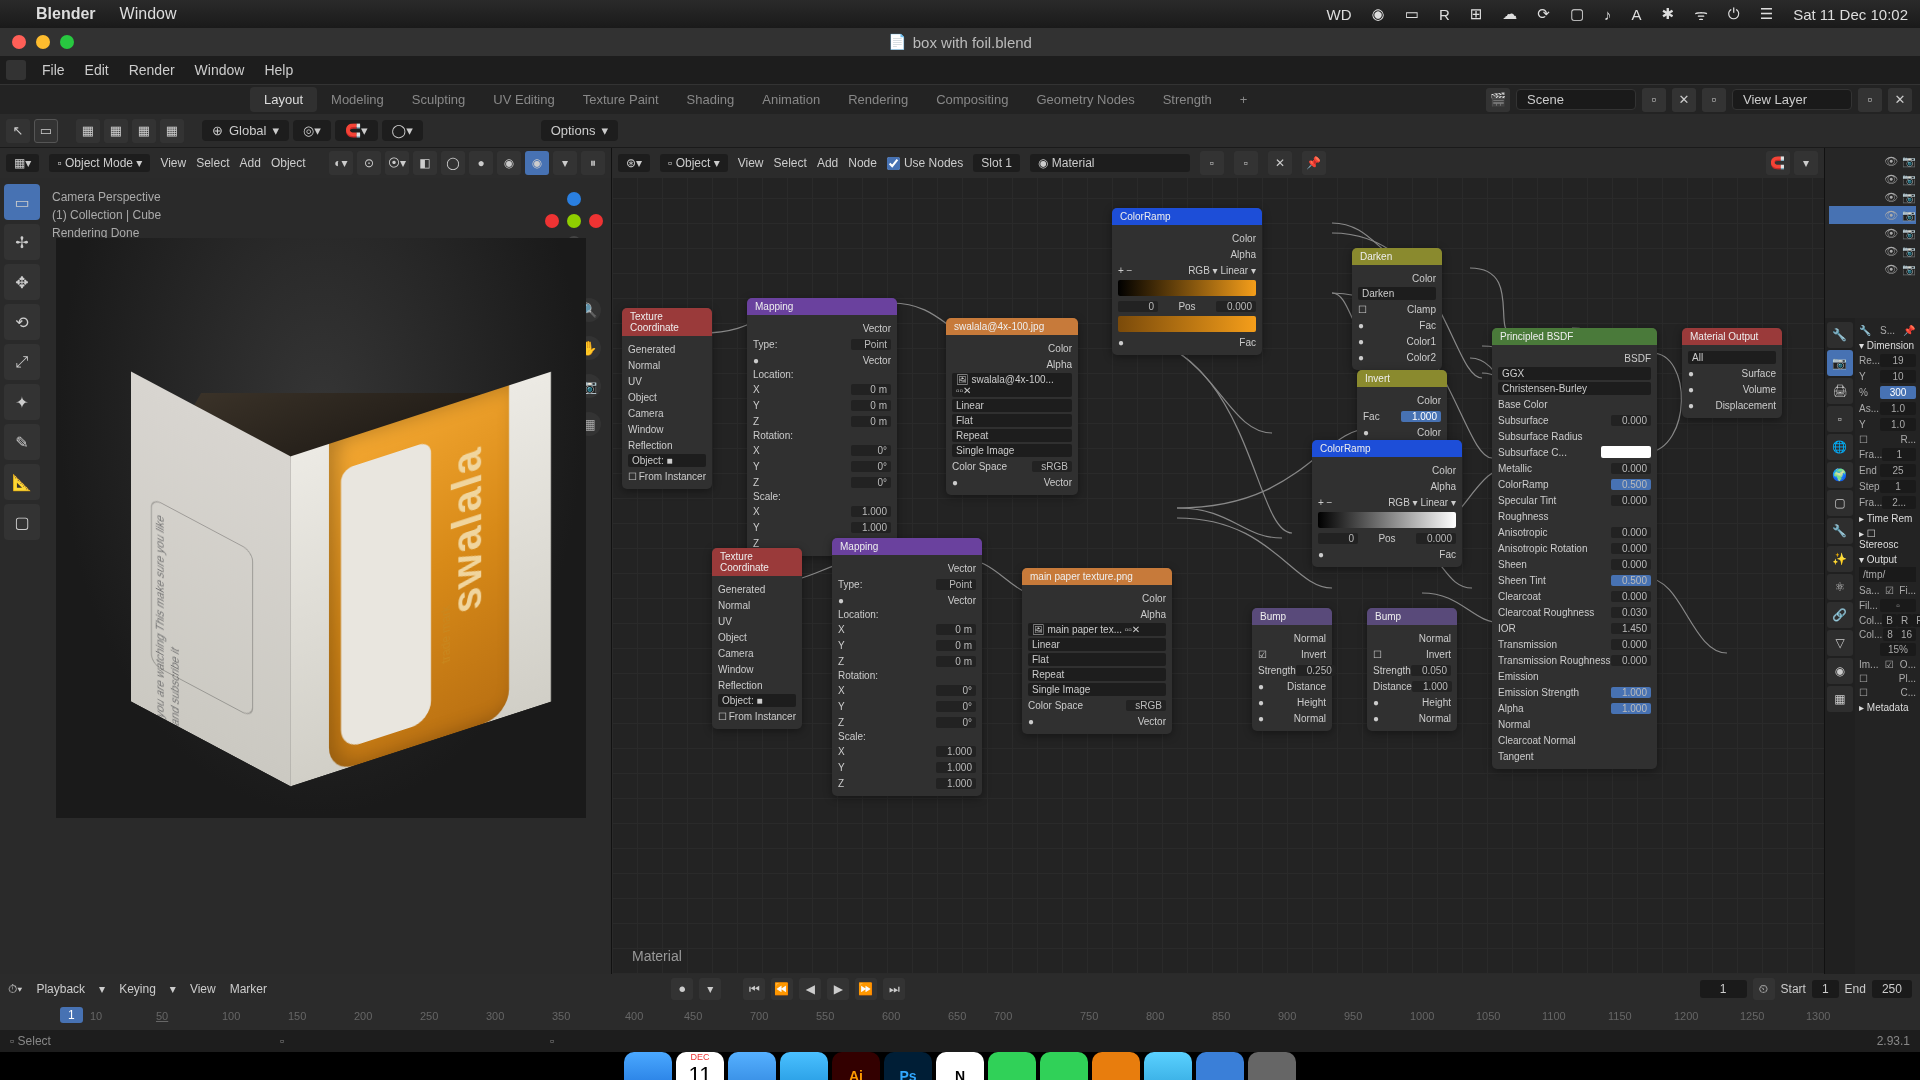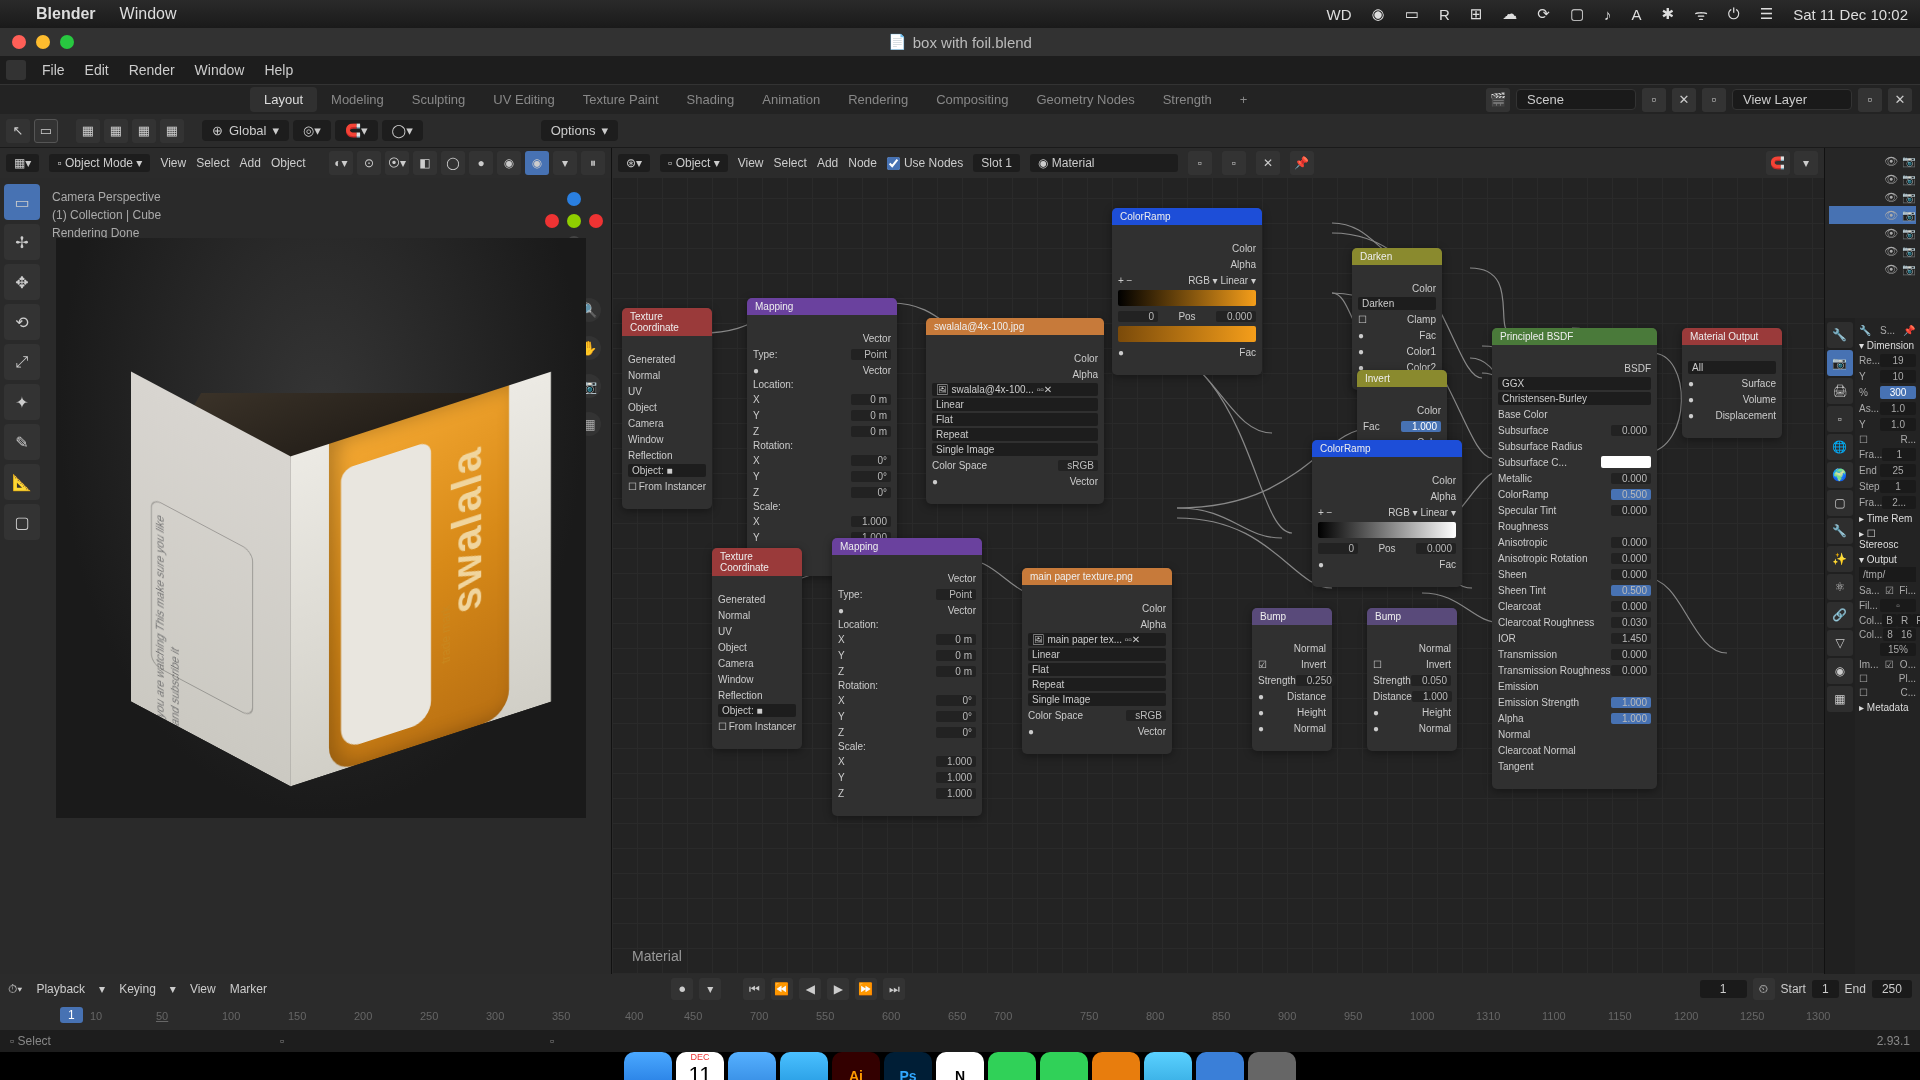--- a/index.html
+++ b/index.html
@@ -56,21 +56,21 @@
 .sidetext{position:absolute;left:22px;top:128px;writing-mode:vertical-rl;transform:rotate(180deg) skewX(-8deg);color:#777;font-size:11px;line-height:1.3}
 .left .sidetext{transform:rotate(180deg)}
 
 .node-editor{flex:1;background:#232323;background-image:linear-gradient(#2a2a2a 1px,transparent 1px),linear-gradient(90deg,#2a2a2a 1px,transparent 1px);background-size:25px 25px;position:relative;overflow:hidden}
 .ne-header{height:30px;background:#2b2b2b;display:flex;align-items:center;padding:0 6px;gap:10px;font-size:12px}
 .ne-header .dd{background:#1d1d1d;padding:2px 8px;border-radius:3px}
 .ne-header input[type=checkbox]{accent-color:#4772b3}
 .mat-name{position:absolute;left:20px;bottom:10px;color:#999;font-size:14px}
 .node{position:absolute;background:#303030;border-radius:5px;box-shadow:0 2px 8px rgba(0,0,0,.4);font-size:10px;color:#ccc}
 .node .hdr{padding:3px 8px;border-radius:5px 5px 0 0;color:#eee;font-weight:500}
-.node .body{padding:14px 6px}
+.node .body{padding:4px 6px}
 .node .row{display:flex;justify-content:space-between;align-items:center;margin:2px 0;min-height:14px}
 .node .row .val{color:#bbb;background:#222;padding:0 4px;border-radius:2px;min-width:40px;text-align:right}
 .node .field{background:#1d1d1d;border-radius:2px;padding:1px 4px;margin:2px 0}
 .hdr.purple{background:#6a419e}
 .hdr.blue{background:#1d4ed8}
 .hdr.orange{background:#c77a3a}
 .hdr.yellow{background:#8a8a2e}
 .hdr.dkpurple{background:#594a7a}
 .hdr.green{background:#4a7a3a}
 .hdr.red{background:#9a3a3a}
@@ -291,21 +291,21 @@
       <span class="dd">▫ <span>Object</span> ▾</span>
       <span>View</span>
       <span>Select</span>
       <span>Add</span>
       <span>Node</span>
       <label style="display:flex;align-items:center;gap:4px">
           <input type="checkbox" checked="" style="">
           <span>Use Nodes</span>
         </label>
       <span class="dd">Slot 1</span>
-      <span class="dd" style="width:148px">◉ <span>Material</span></span>
+      <span class="dd" style="width:160px">◉ <span>Material</span></span>
       <span class="icon-btn">▫</span>
       <span class="icon-btn">▫</span>
       <span class="icon-btn">✕</span>
       <span class="icon-btn">📌</span>
       <span style="margin-left:auto;display:flex;gap:4px">
         <span class="icon-btn">🧲</span>
         <span class="icon-btn">▾</span>
       </span>
     </div>
 
@@ -411,21 +411,21 @@
             <span>Y</span>
             <span class="val">1.000</span>
           </div>
         <div class="row">
             <span>Z</span>
             <span class="val">1.000</span>
           </div>
       </div>
     </div>
 
-    <div class="node" style="left:314px;top:170px;width:178px">
+    <div class="node" style="left:334px;top:170px;width:132px">
       <div class="hdr orange">swalala@4x-100.jpg</div>
       <div class="body">
         <div class="row" style="justify-content:flex-end">
             <span>Color</span>
           </div>
         <div class="row" style="justify-content:flex-end">
             <span>Alpha</span>
           </div>
         <div class="field">🖼 <span>swalala@4x-100...</span> ▫▫✕</div>
         <div class="field">Linear</div>
@@ -928,21 +928,21 @@
       <span class="tick" style="left: 816px;">550</span>
       <span class="tick" style="left: 882px;">600</span>
       <span class="tick" style="left: 948px;">650</span>
       <span class="tick" style="left: 994px;">700</span>
       <span class="tick" style="left: 1080px;">750</span>
       <span class="tick" style="left: 1146px;">800</span>
       <span class="tick" style="left: 1212px;">850</span>
       <span class="tick" style="left: 1278px;">900</span>
       <span class="tick" style="left: 1344px;">950</span>
       <span class="tick" style="left: 1410px;">1000</span>
-      <span class="tick" style="left: 1476px;">1310</span>
+      <span class="tick" style="left: 1476px;">1050</span>
       <span class="tick" style="left: 1542px;">1100</span>
       <span class="tick" style="left: 1608px;">1150</span>
       <span class="tick" style="left: 1674px;">1200</span>
       <span class="tick" style="left: 1740px;">1250</span>
       <span class="tick" style="left: 1806px;">1300</span>
     </div>
 </div>
 
 <div class="status-bar">
   <span>▫ <span>Select</span></span>

